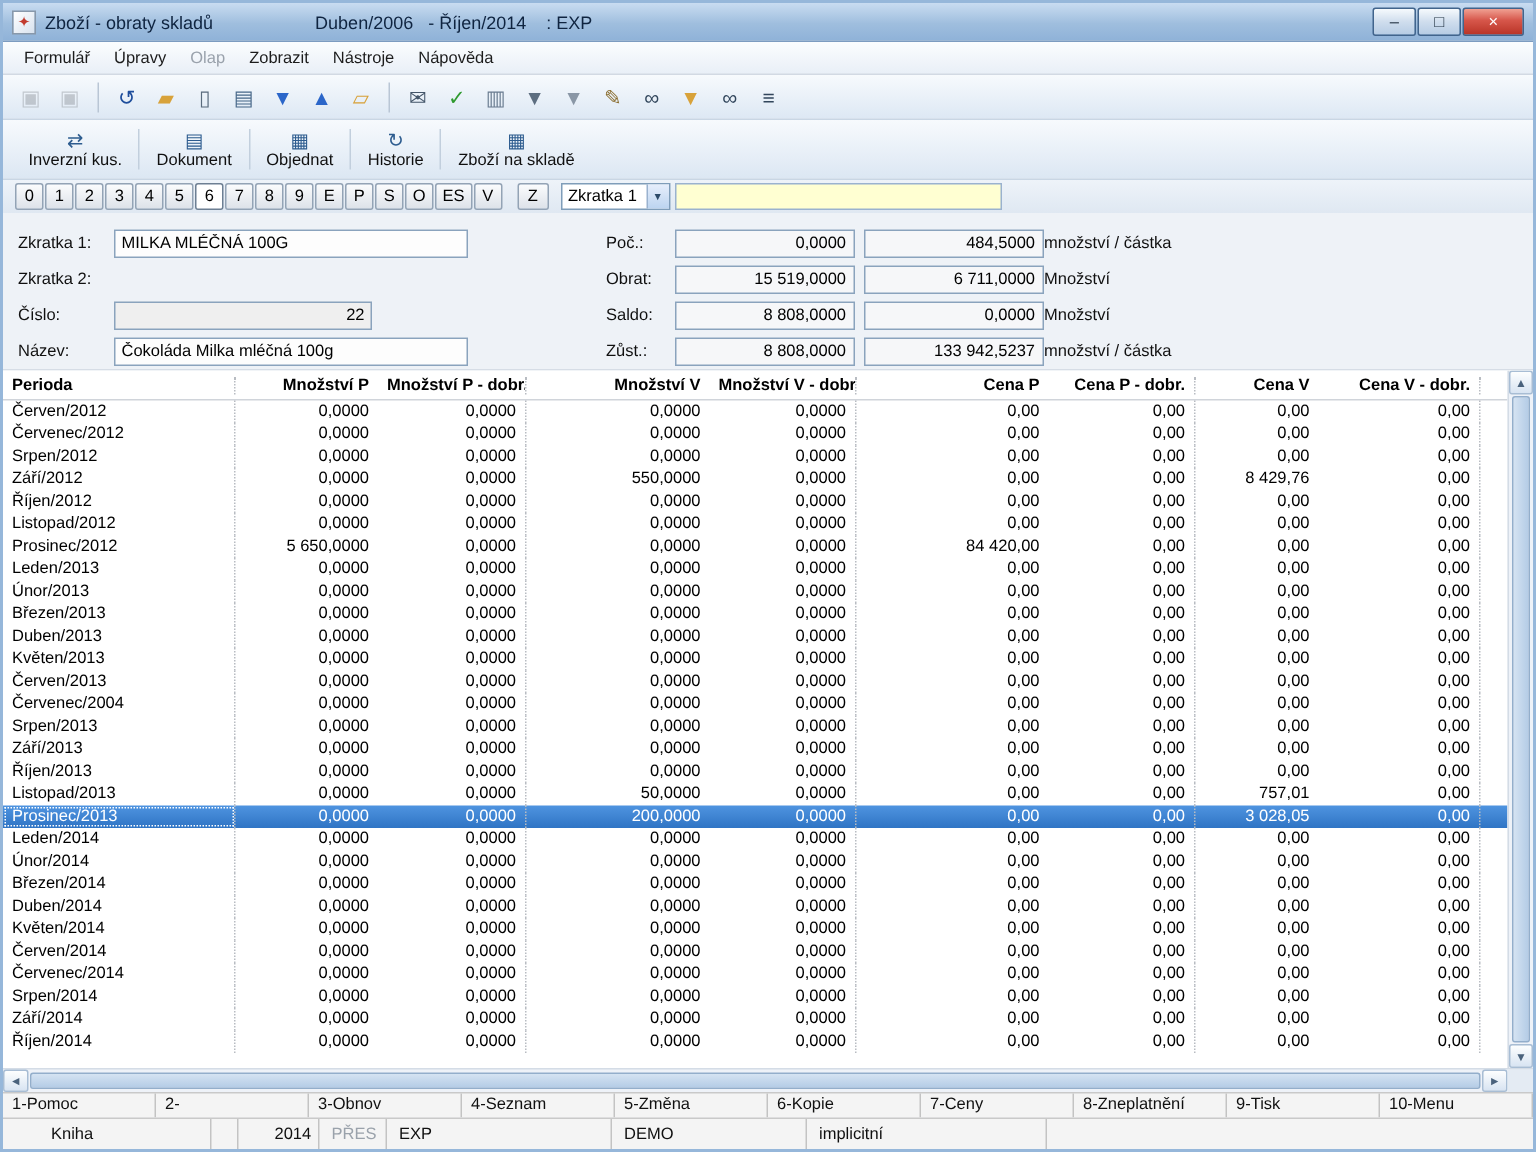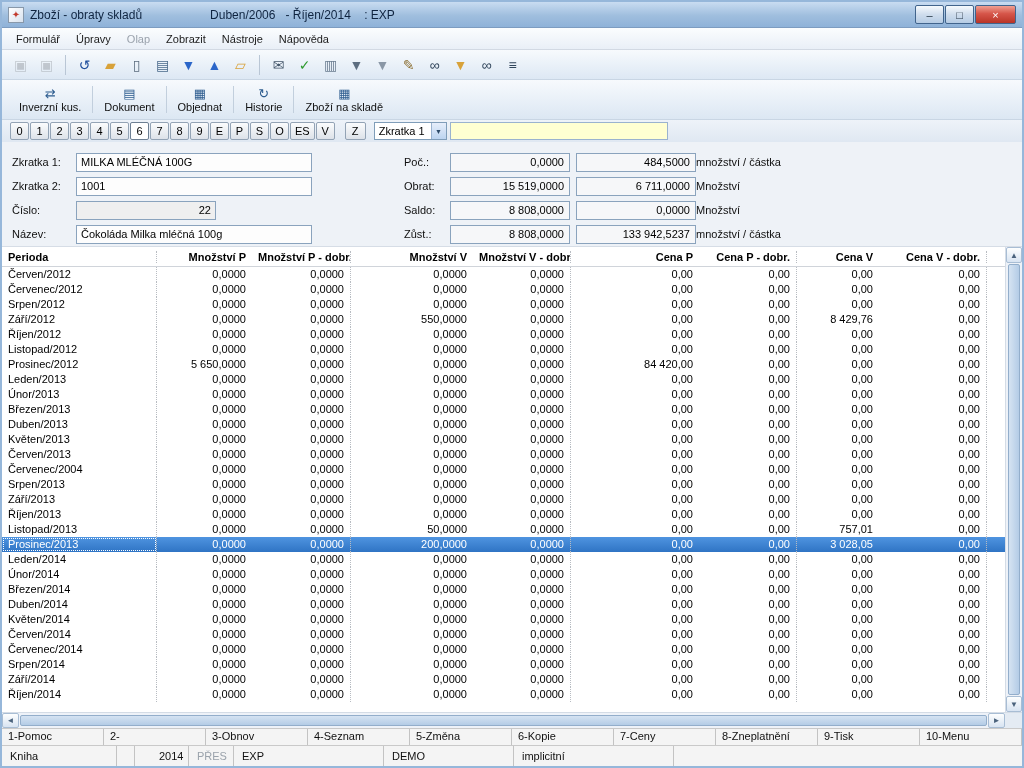--- a/index.html
+++ b/index.html
@@ -62,21 +62,21 @@
                   border:1px solid #9ab2cf; font-size:11px; padding:0 4px; font-family:inherit; }
 
   
   .form { flex:0 0 104px; background:#eef2f7; display:flex; padding:8px 0 0 10px;
           border-bottom:1px solid #d6dde6; }
   .form-left { width:392px; }
   .frow { display:flex; align-items:center; height:24px; }
   .flabel { width:64px; font-size:11px; color:#101010; }
   .finput { width:236px; height:19px; border:1px solid #8aa3bd; background:#fdfdfd;
             font-size:11px; padding:0 4px; font-family:inherit; }
-  .finput.num { width:140px; text-align:right; background:#efefef; }
+  .finput.num { width:172px; text-align:right; background:#efefef; }
   .form-right { flex:1; }
   .frlabel { width:40px; font-size:11px; color:#101010; }
   .fnum { width:120px; height:19px; border:1px solid #8aa3bd; background:#f6f7f9;
           font-size:11px; text-align:right; padding:0 5px; margin-left:6px; font-family:inherit; }
   .fsuffix { font-size:11px; color:#101010; }
 
   
   .table-wrap { flex:1 1 auto; position:relative; background:#fff; padding-right:17px; overflow:hidden; }
   .thead, .trow { display:grid; grid-template-columns:155px 95px 99px 122px 98px 128px 98px 82px 108px; }
   .thead { height:20px; align-items:center; border-bottom:1px solid #d0d4da; }
@@ -97,21 +97,21 @@
   .hscroll { flex:0 0 16px; display:flex; background:#eef2f8; border-top:1px solid #d4dce6; }
   .hs-arr { flex:0 0 17px; display:flex; align-items:center; justify-content:center; font-size:8px;
             color:#4a627c; background:linear-gradient(#fdfefe,#d8e4f2); border:1px solid #a8bdd4; border-radius:2px; }
   .sthumb.h { margin:2px 1px; background:linear-gradient(#d5e3f2,#b4cce6); }
   .scorner { flex:0 0 17px; background:#e4ebf3; }
 
   
   .fkeys { flex:0 0 17px; display:flex; background:#f4f4f4; border-top:1px solid #c9c9c9; }
   .fkey { flex:1; font-size:11px; padding:1px 6px 0; border-right:1px solid #c3c3c3;
           white-space:nowrap; overflow:hidden; color:#101010; }
-  .statusbar { flex:0 0 21px; display:flex; background:#f4f4f4; border-top:1px solid #c9c9c9; }
+  .statusbar { flex:0 0 21px; display:flex; background:#f4f4f4; border-top:1px solid #c9c9c9;padding-left:24px; }
   .sseg { font-size:11px; padding:4px 8px 0; border-right:1px solid #c3c3c3;
           white-space:nowrap; overflow:hidden; color:#101010; }
   .sseg.muted { color:#9aa2ab; }
   .sseg.fill { flex:1; border-right:none; }
 </style>
 </head>
 <body>
 
 <div class="window">
 
@@ -214,21 +214,20 @@
   </div>
 
   <div class="form">
     <div class="form-left">
       <div class="frow">
         <label class="flabel">Zkratka 1:</label>
         <input class="finput" value="MILKA MLÉČNÁ 100G" style="">
       </div>
       <div class="frow">
         <label class="flabel">Zkratka 2:</label>
-        <input class="finput" value="1001" style="">
       </div>
       <div class="frow">
         <label class="flabel">Číslo:</label>
         <input class="finput num" value="22" style="">
       </div>
       <div class="frow">
         <label class="flabel">Název:</label>
         <input class="finput" value="Čokoláda Milka mléčná 100g" style="">
       </div>
     </div>

